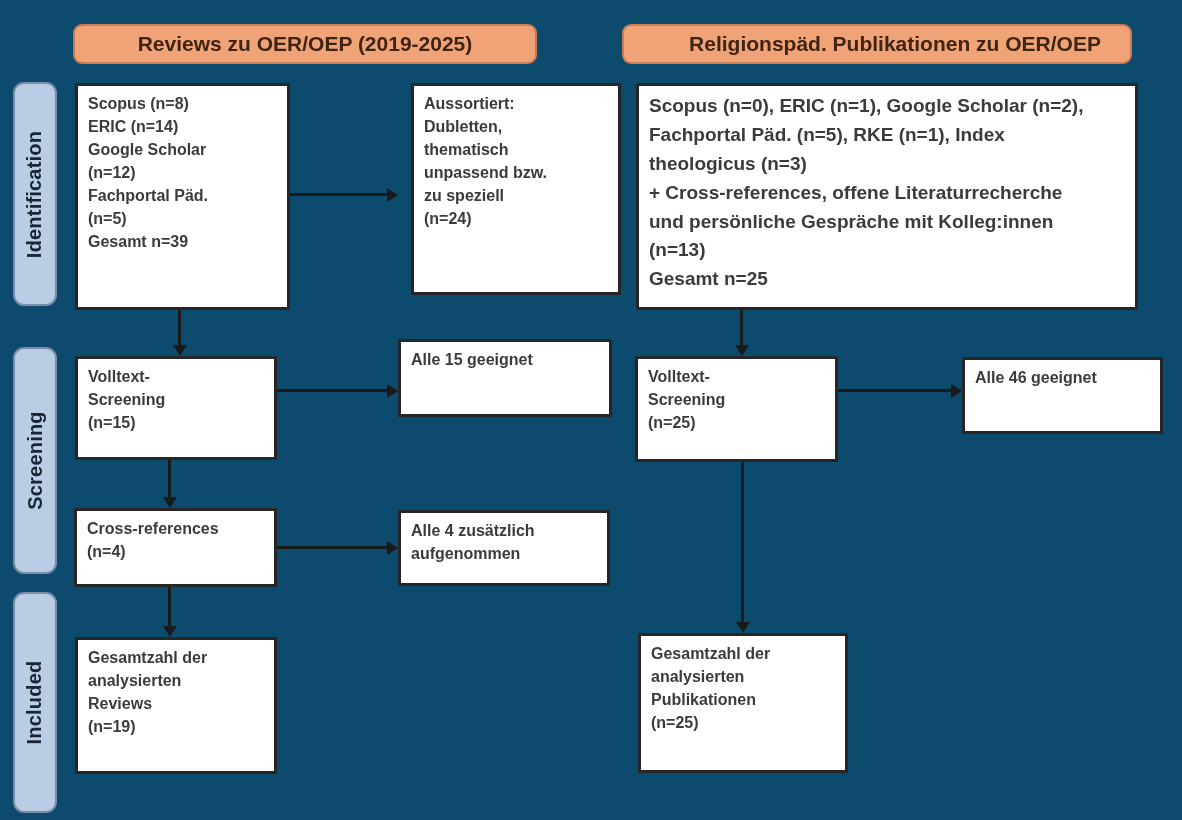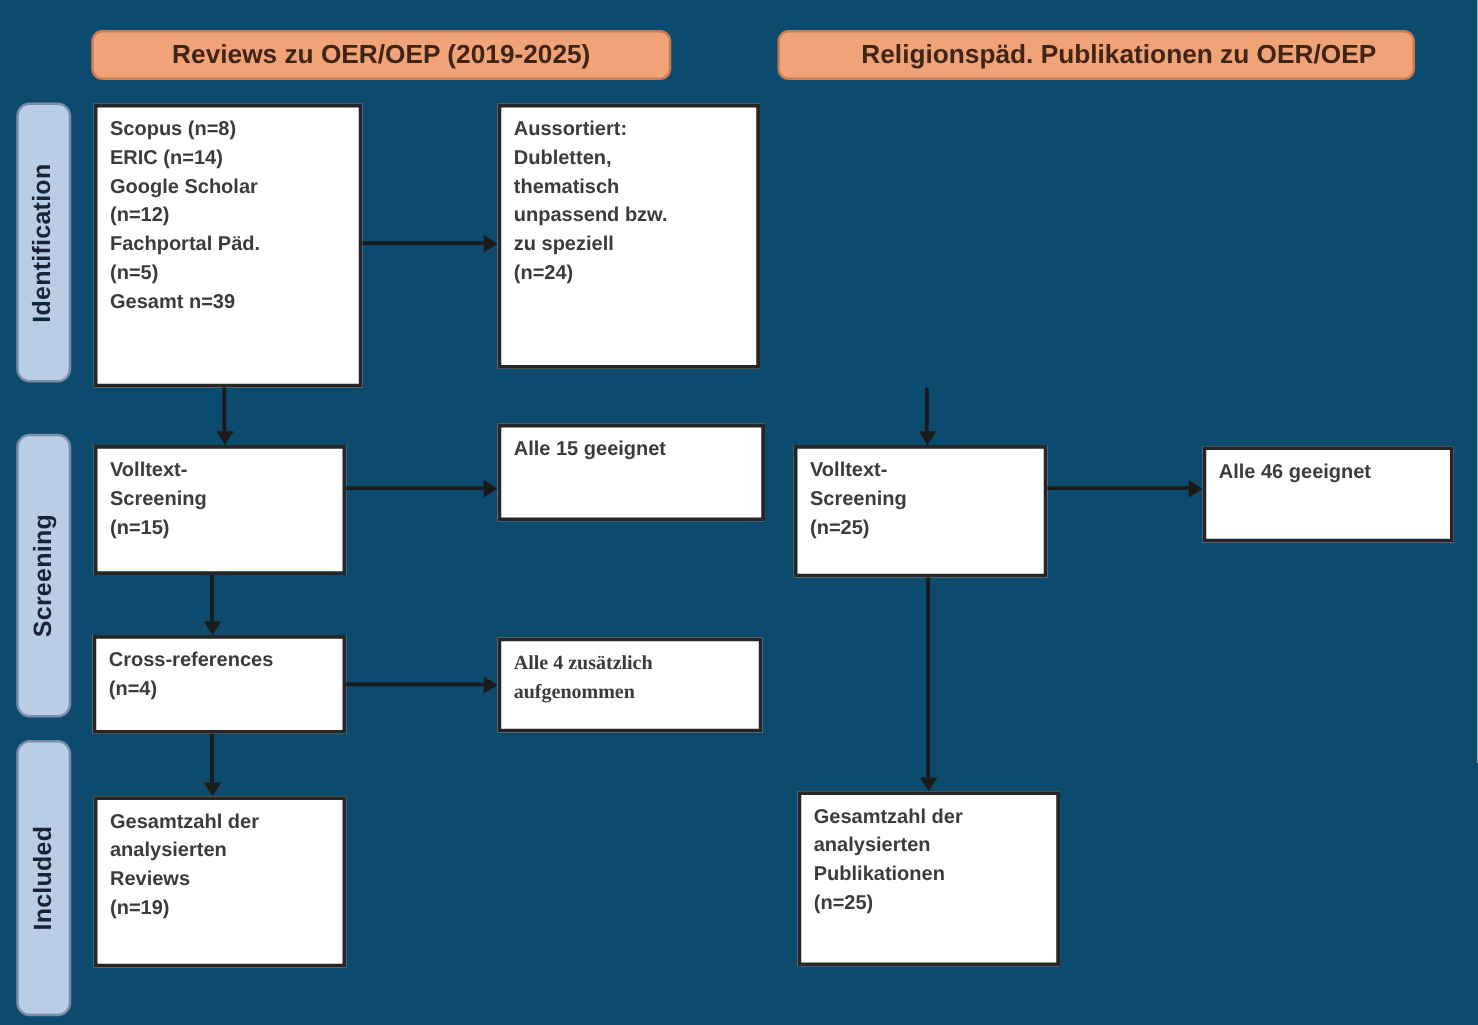--- a/index.html
+++ b/index.html
@@ -84,39 +84,46 @@
     <span>Included</span>
   </div>
 
   <div class="box" style="left:75px;top:83px;width:215px;height:227px;">Scopus (n=8)
 ERIC (n=14)
 Google Scholar
 (n=12)
 Fachportal Päd.
 (n=5)
 Gesamt n=39</div>
-  <div class="box" style="left:398px;top:83px;width:210px;height:212px;">Aussortiert:
+  <div class="box" style="left:411px;top:83px;width:210px;height:212px;">Aussortiert:
 Dubletten,
 thematisch
 unpassend bzw.
 zu speziell
 (n=24)</div>
   <div class="box" style="left:75px;top:356px;width:202px;height:104px;">Volltext-
 Screening
 (n=15)</div>
   <div class="box" style="left:398px;top:339px;width:214px;height:78px;">Alle 15 geeignet</div>
   <div class="box" style="left:74px;top:508px;width:203px;height:79px;">Cross-references
 (n=4)</div>
-  <div class="box" style="left:398px;top:510px;width:212px;height:76px;font-family:Liberation Serif, serif;">Alle 4 zusätzlich
+  <div class="box" style="left:398px;top:510px;width:212px;height:76px;">Alle 4 zusätzlich
 aufgenommen</div>
   <div class="box" style="left:75px;top:637px;width:202px;height:137px;">Gesamtzahl der
 analysierten
 Reviews
 (n=19)</div>
 
+  <div class="box small-font" style="left:636px;top:83px;width:502px;height:227px;">Scopus (n=0), ERIC (n=1), Google Scholar (n=2),
+Fachportal Päd. (n=5), RKE (n=1), Index
+theologicus (n=3)
++ Cross-references, offene Literaturrecherche
+und persönliche Gespräche mit Kolleg:innen
+(n=13)
+Gesamt n=25</div>
   <div class="box" style="left:635px;top:356px;width:203px;height:106px;">Volltext-
 Screening
 (n=25)</div>
   <div class="box" style="left:962px;top:357px;width:201px;height:77px;">Alle 46 geeignet</div>
   <div class="box" style="left:638px;top:633px;width:210px;height:140px;">Gesamtzahl der
 analysierten
 Publikationen
 (n=25)</div>
 
   <div class="arr-v" style="left:178px;top:310px;height:35px;"></div>

